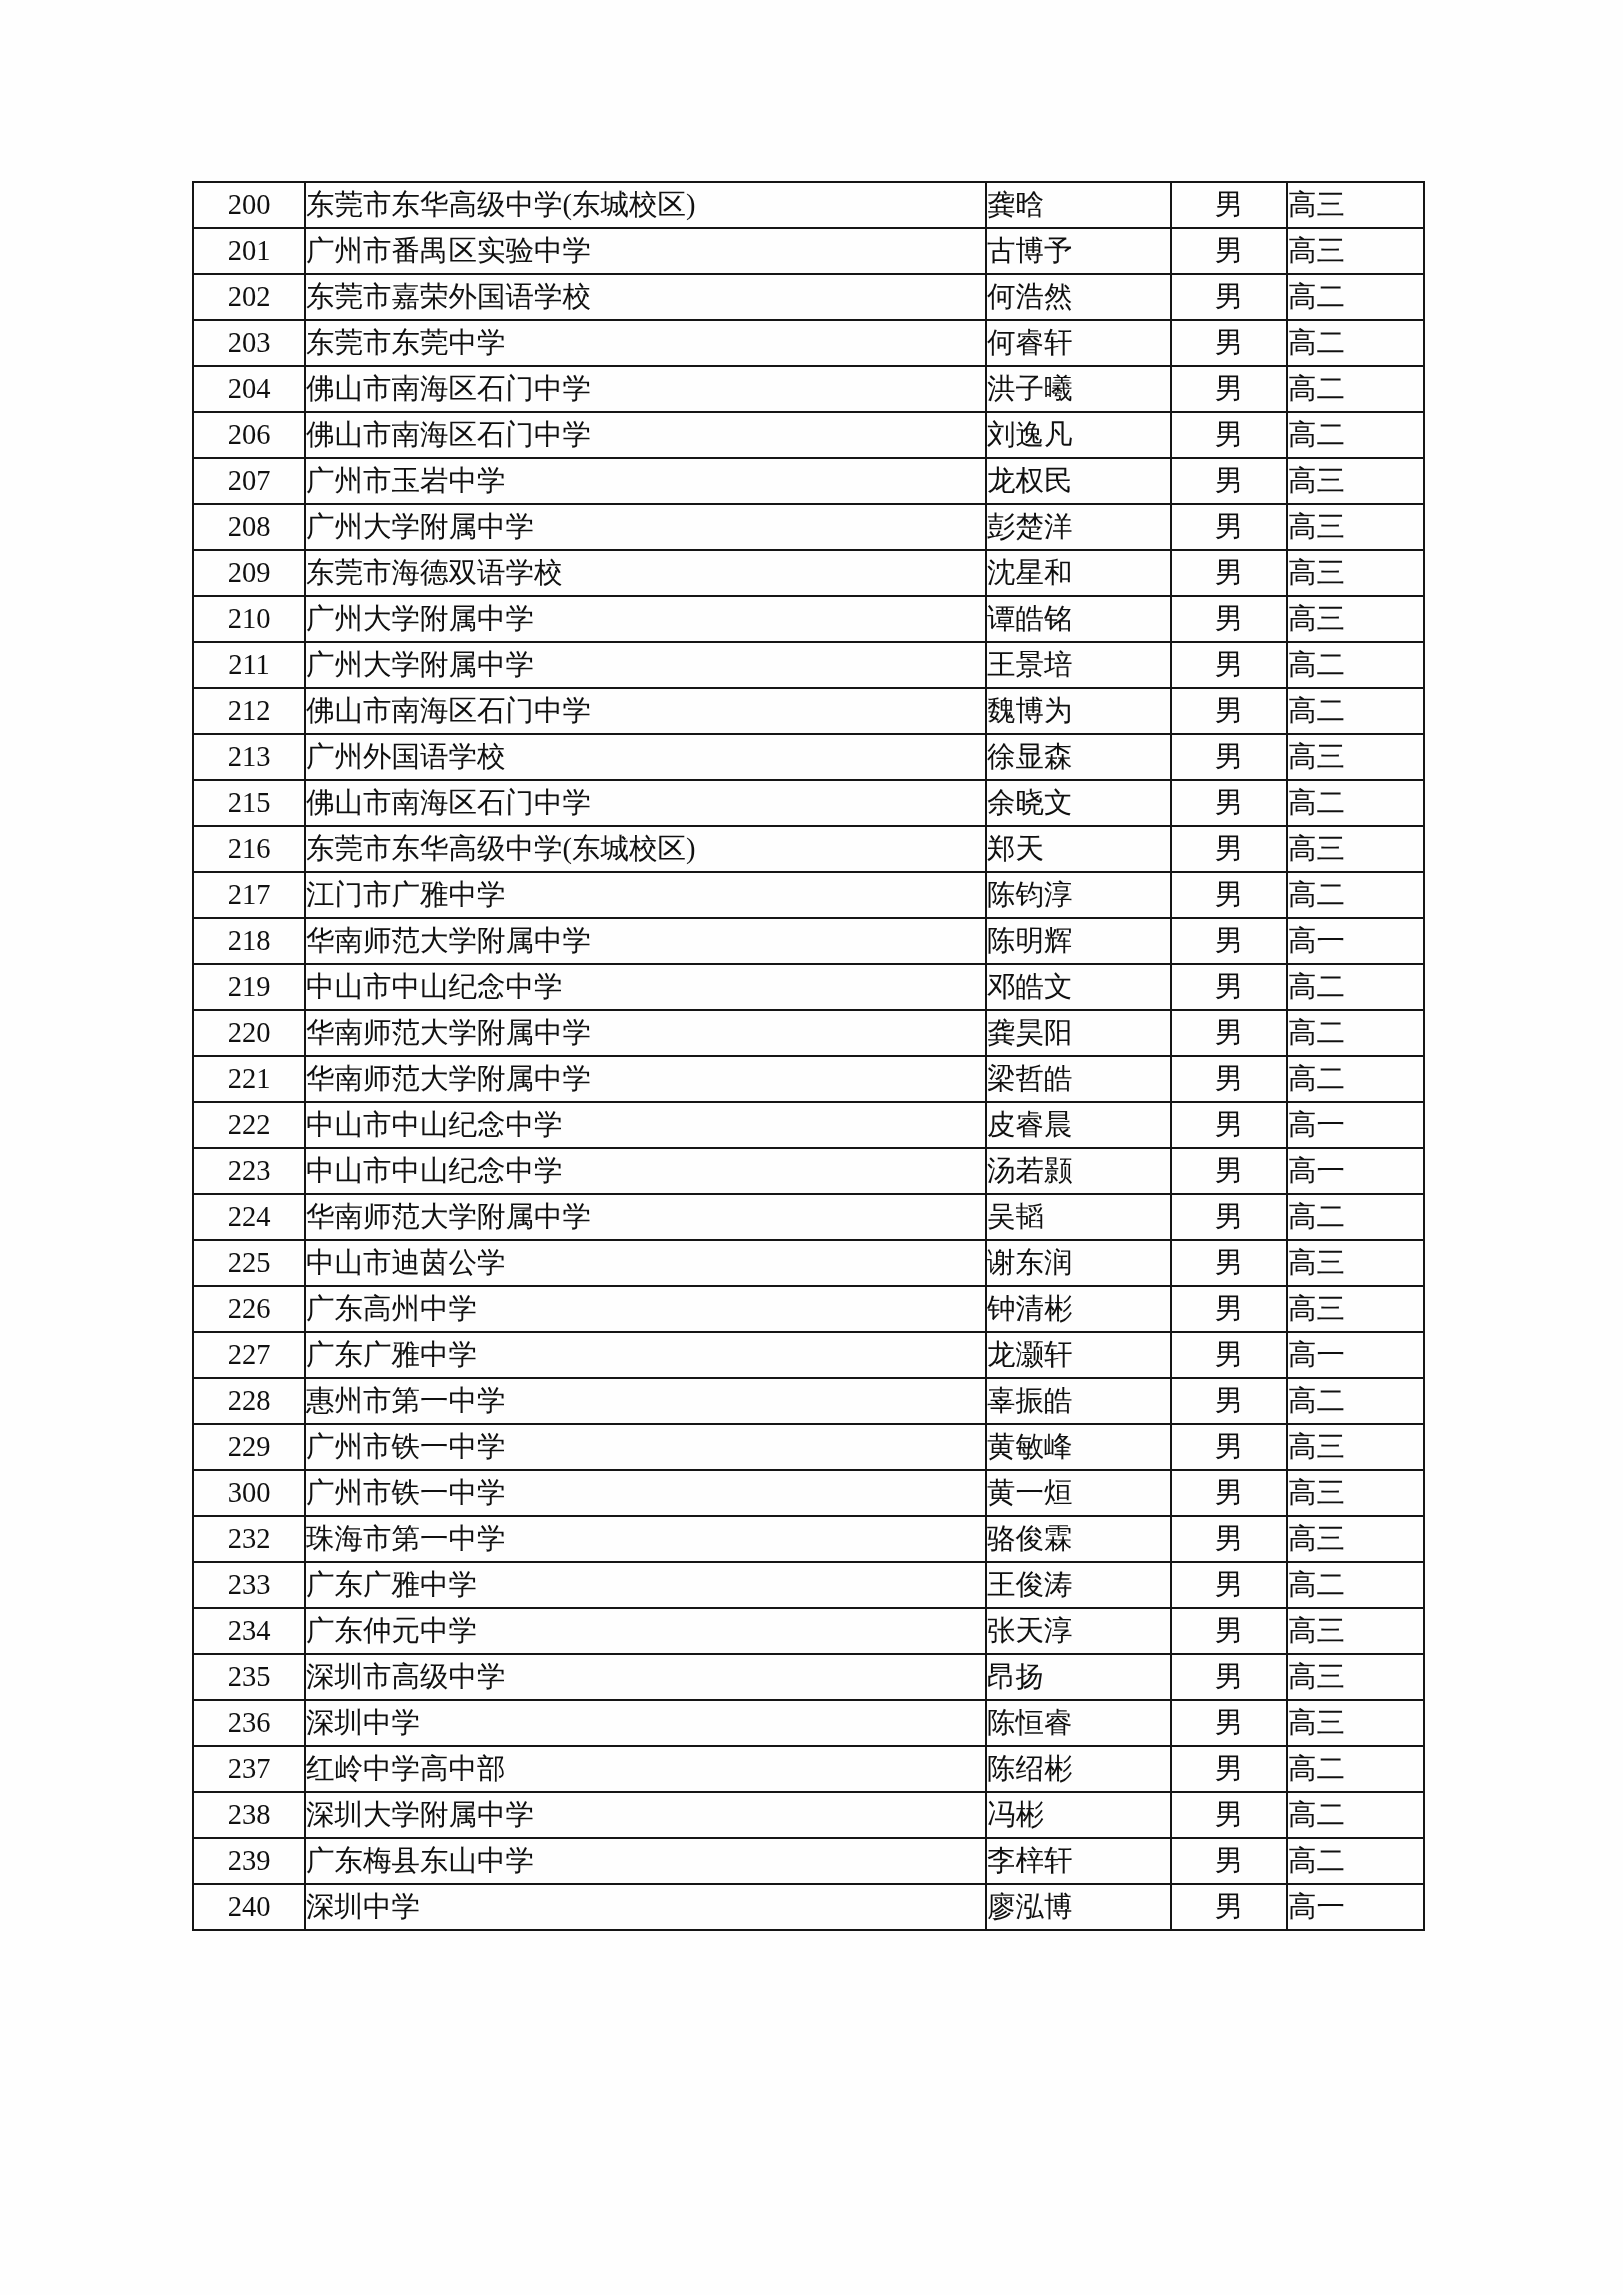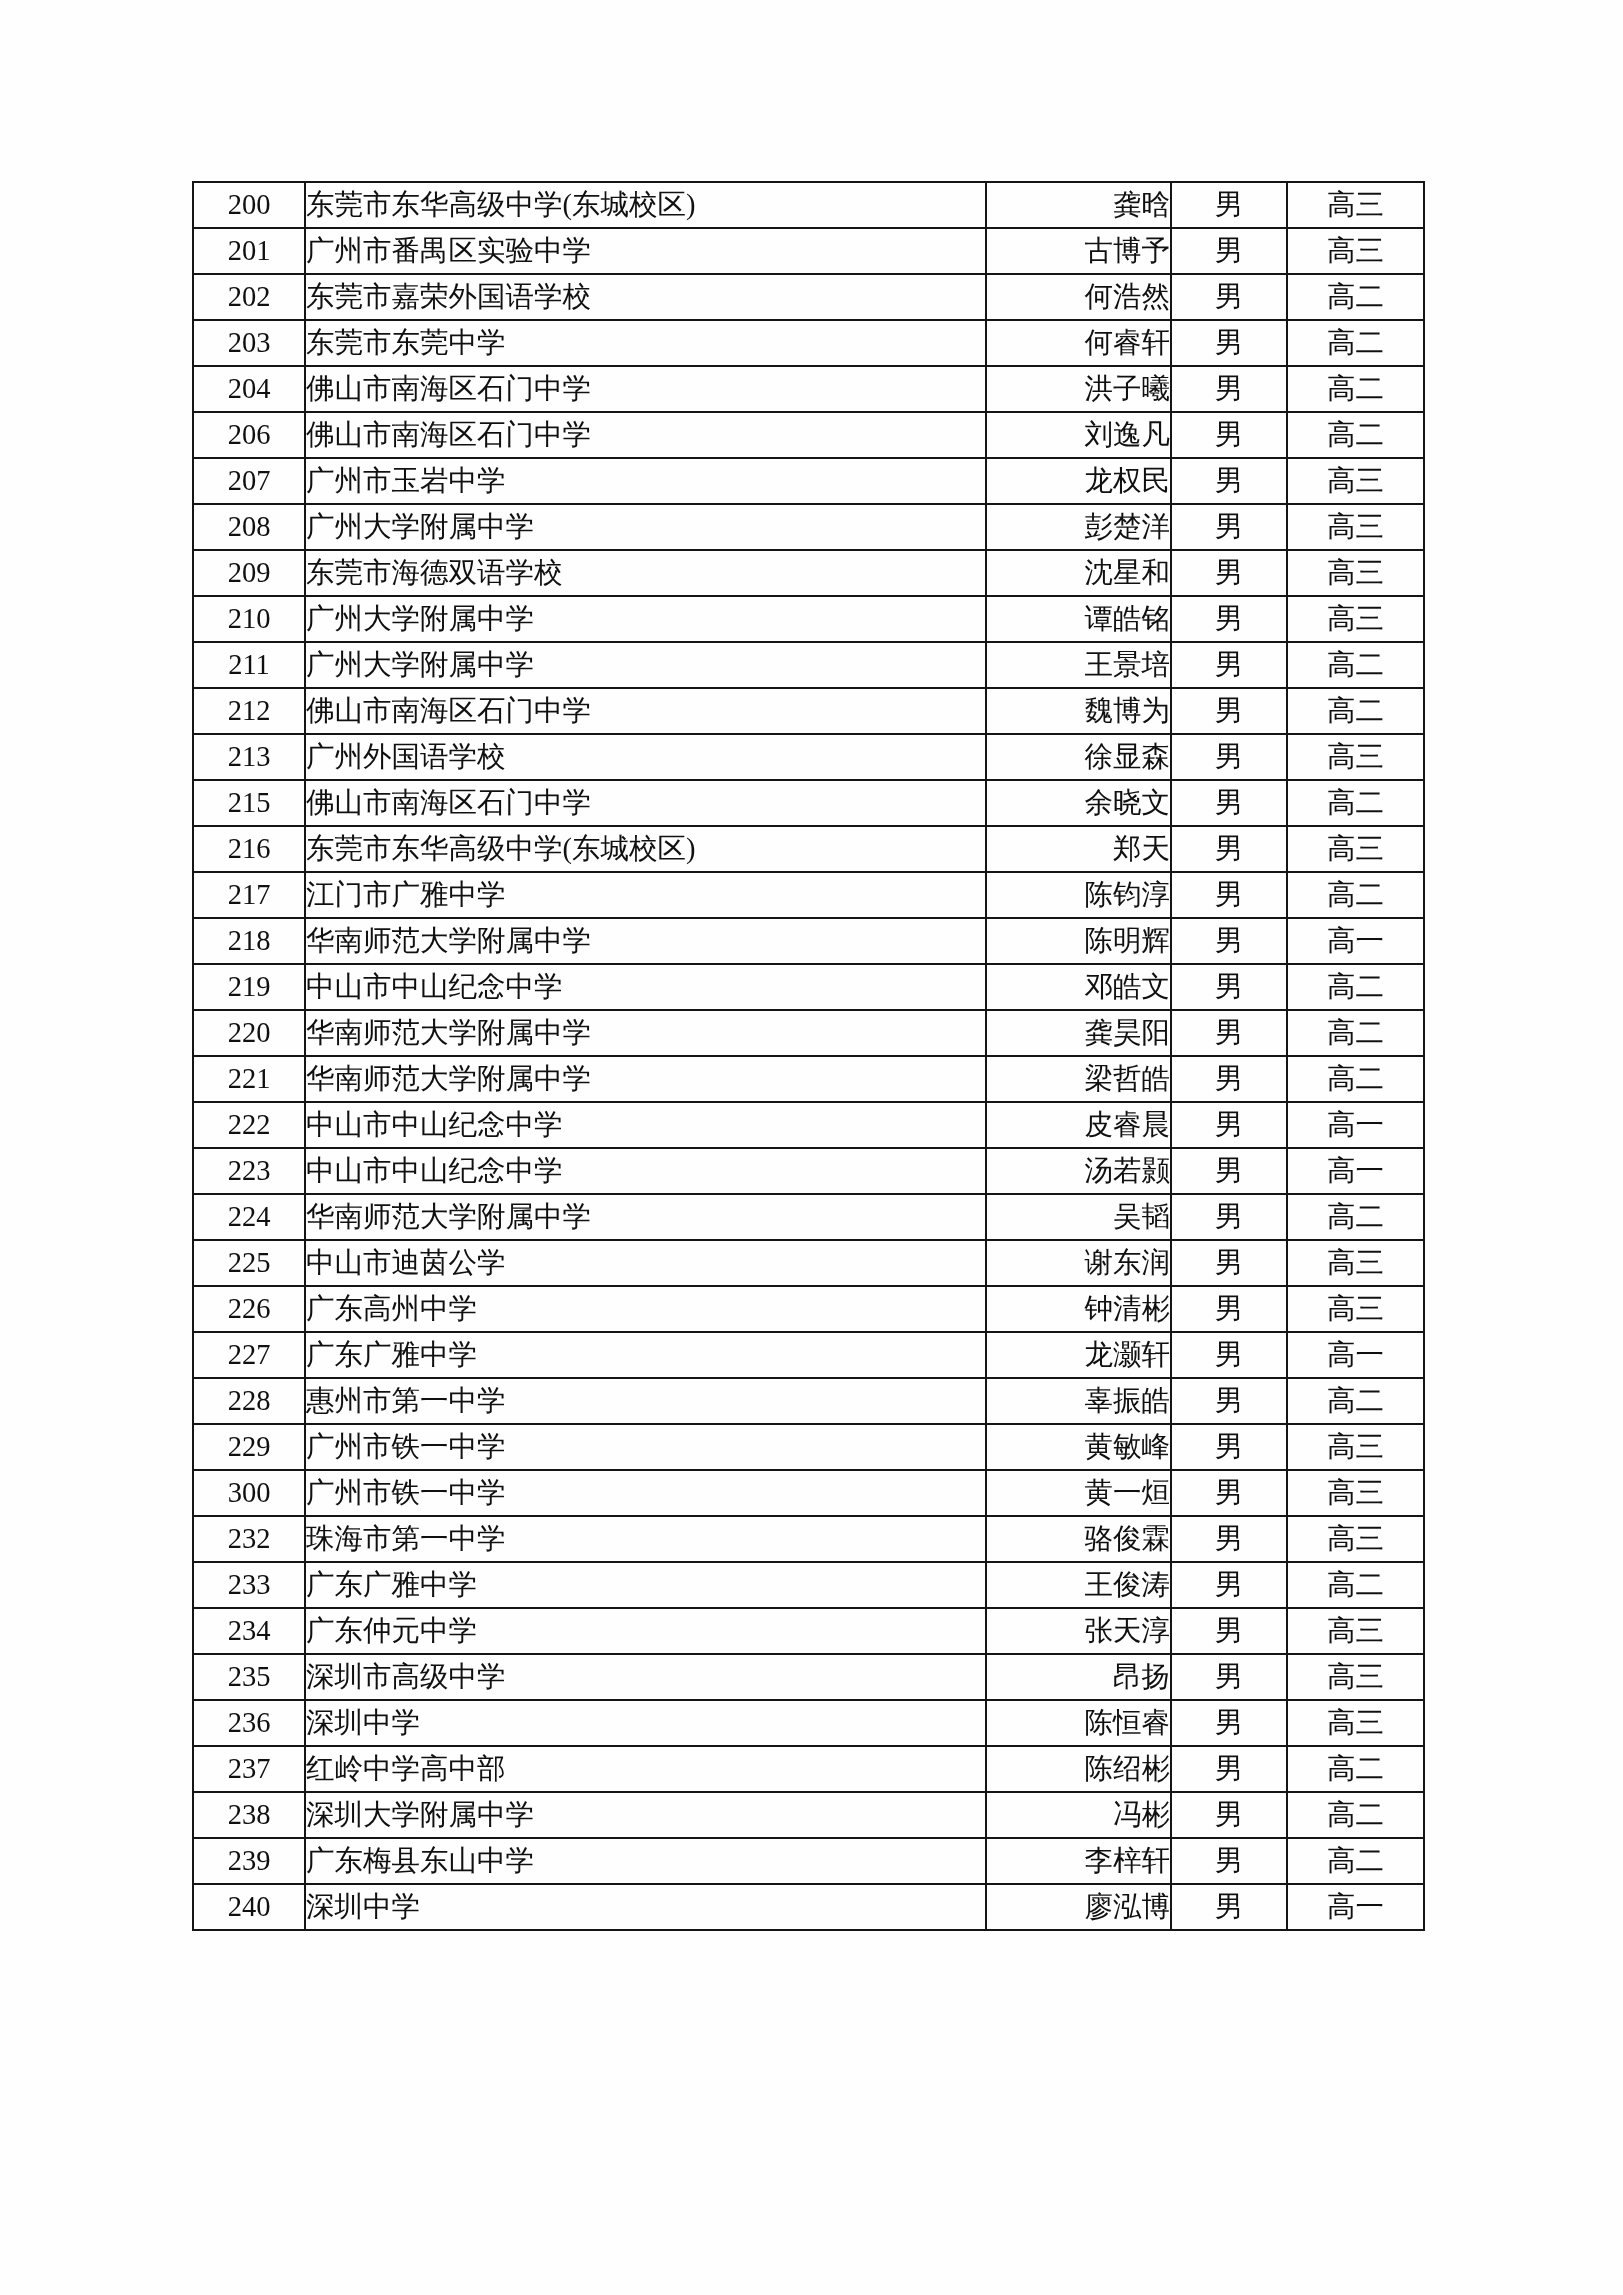--- a/index.html
+++ b/index.html
@@ -29,23 +29,23 @@
     font-size: 28.5px;
     line-height: 44px;
     color: #101010;
     padding: 0;
     white-space: nowrap;
     overflow: hidden;
   }
   table.roster { border: 2.9px solid #101010; }
   td.c-num    { width: 110px; text-align: center; }
   td.c-school { width: 679px; text-align: left; padding-left: 7.9px; margin-top: 48px; }
-  td.c-name   { width: 183px; text-align: right; }
+  td.c-name   { width: 183px; text-align: left; }
   td.c-gender { width: 114px; text-align: center; }
-  td.c-grade  { width: 135px; text-align: center; }
+  td.c-grade  { width: 135px; }
 </style>
 </head>
 <body>
 
 <div class="page">
   <table class="roster">
     <tbody>
         <tr>
           <td class="c-num">200</td>
           <td class="c-school">东莞市东华高级中学(东城校区)</td>

